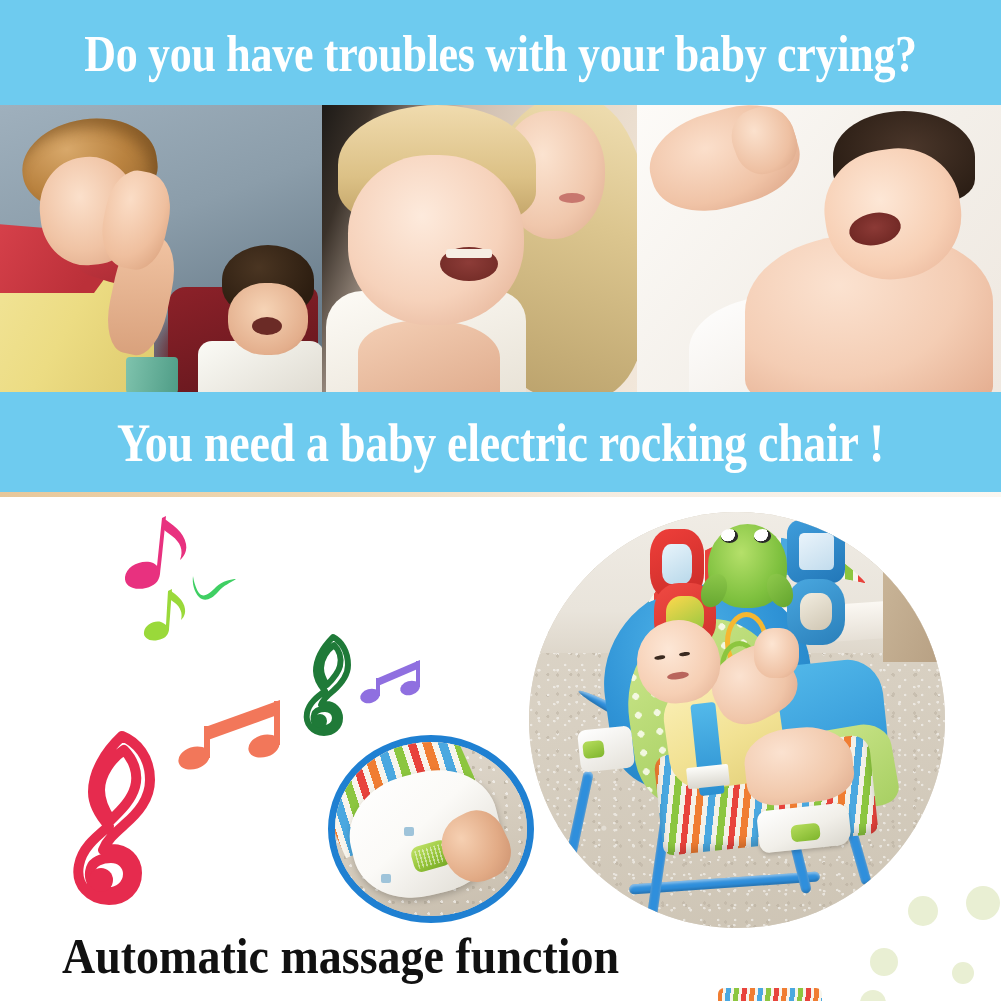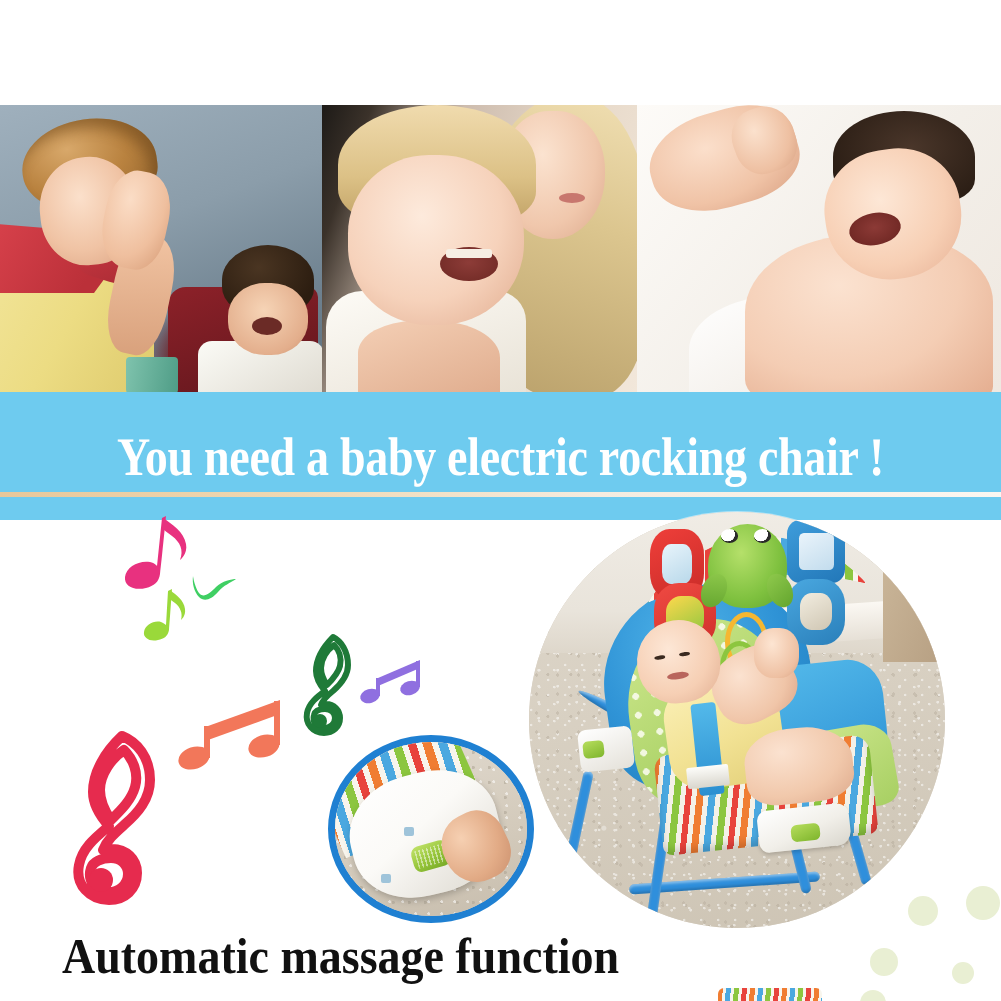--- a/index.html
+++ b/index.html
@@ -11,21 +11,21 @@
   }
   #ad{position:relative;width:1001px;height:1001px;overflow:hidden;background:#fff;}
 
   
   .banner{
     position:absolute;left:0;width:1001px;
     background:#6ecbef;
     display:flex;align-items:center;
   }
   #banner-top{top:0;height:105px;}
-  #banner-mid{top:392px;height:128px;}
+  #banner-mid{top:392px;height:100px;}
   .banner-text{
     color:#ffffff;
     font-family:"Liberation Serif", serif;
     font-weight:bold;
     font-size:45px;
     letter-spacing:-0.3px;
     white-space:nowrap;
     width:100%;
     text-align:center;
     transform:scaleY(1.18);
@@ -441,20 +441,23 @@
     font-size:46px;color:#111111;padding-left:62px;box-sizing:border-box;
     transform:scaleY(1.12);transform-origin:left top;
     white-space:nowrap;
   }
 </style>
 </head>
 <body>
 
 <div id="ad">
 
+  <div class="banner" id="banner-top">
+    <div class="banner-text">Do you have troubles with your baby crying?</div>
+  </div>
 
   <div id="photo-strip">
 
     <div class="photo-panel" id="panel-mother-toddler">
       <div class="bg"></div>
       <div class="chair"></div>
       <div class="mom-top"></div>
       <div class="mom-collar"></div>
       <div class="mom-sleeve"></div>
       <div class="mom-arm"></div>

